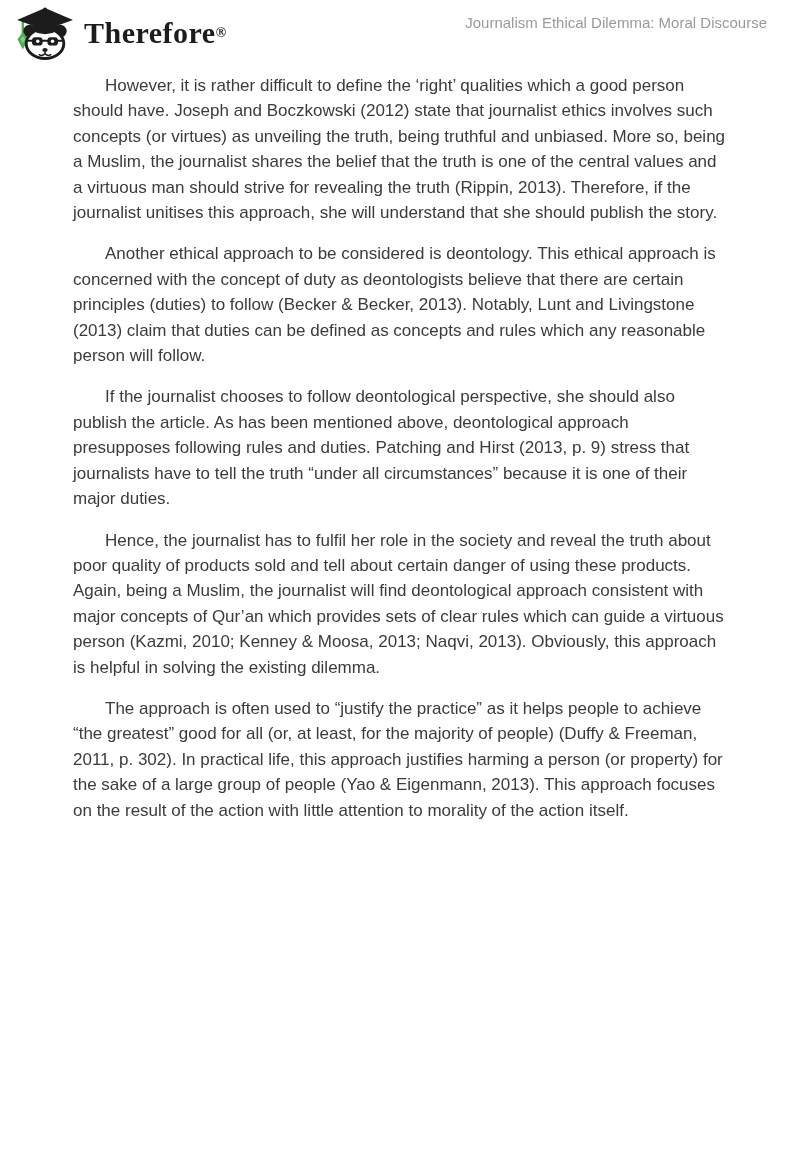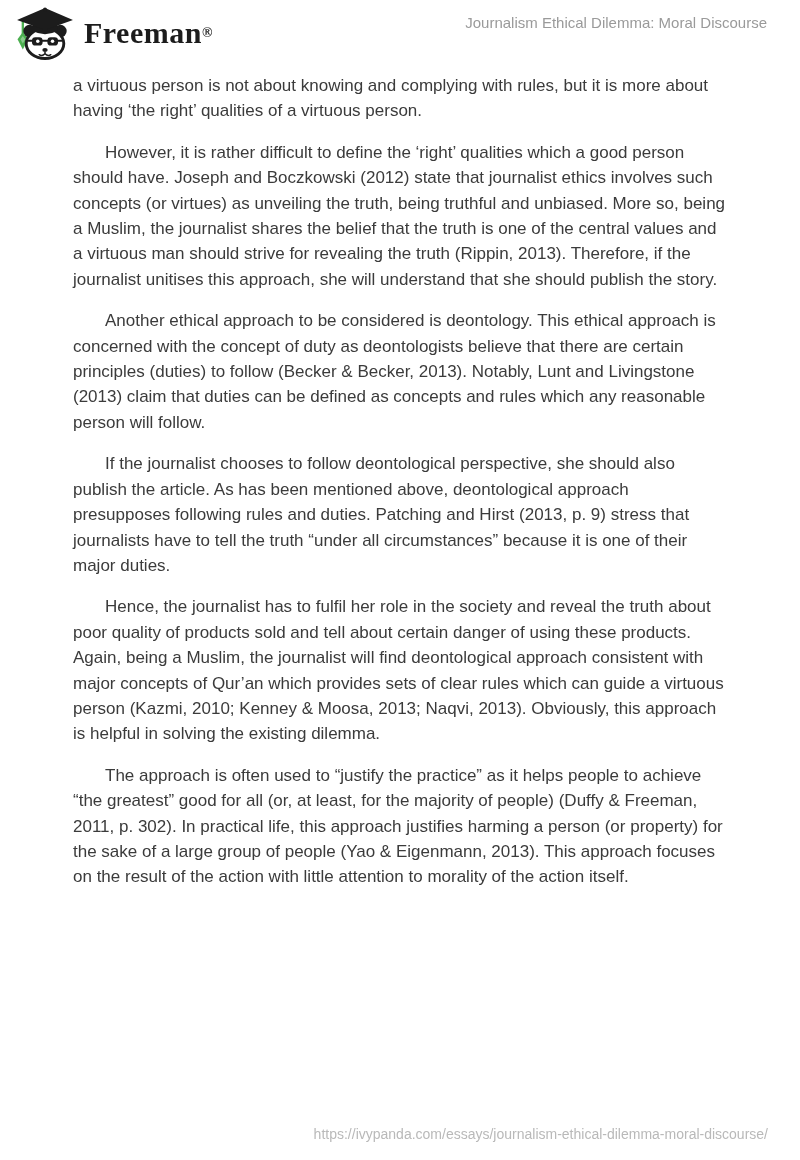--- a/index.html
+++ b/index.html
@@ -89,30 +89,28 @@
 
         <ellipse cx="31" cy="45.5" rx="2.8" ry="2" fill="#1c1c1c"></ellipse>
         <path d="M31 47.5 L31 49.5 M31 49.5 Q28 52.5 25 50.5 M31 49.5 Q34 52.5 37 50.5" stroke="#1c1c1c" stroke-width="1.6" fill="none" stroke-linecap="round"></path>
 
         <path d="M18 16 L18 26 Q31 32.5 44 26 L44 16 Z" fill="#1c1c1c"></path>
 
         <path d="M31 2 L60 14.5 L31 25 L2 14.5 Z" fill="#1c1c1c"></path>
         <circle cx="31" cy="3.5" r="2" fill="#1c1c1c"></circle>
       </svg>
       <div>
-        <span class="logo-text">Freeman</span><span class="logo-reg">®</span>
+        <span class="logo-text">Therefore</span><span class="logo-reg">®</span>
       </div>
     </div>
     <div class="doc-title">Journalism Ethical Dilemma: Moral Discourse</div>
   </div>
 
   <div class="content">
-      <p class="para">a virtuous person is not about knowing and complying with rules, but it is more about having ‘the right’ qualities of a virtuous person.</p>
       <p class="para indent">However, it is rather difficult to define the ‘right’ qualities which a good person should have. Joseph and Boczkowski (2012) state that journalist ethics involves such concepts (or virtues) as unveiling the truth, being truthful and unbiased. More so, being a Muslim, the journalist shares the belief that the truth is one of the central values and a virtuous man should strive for revealing the truth (Rippin, 2013). Therefore, if the journalist unitises this approach, she will understand that she should publish the story.</p>
       <p class="para indent">Another ethical approach to be considered is deontology. This ethical approach is concerned with the concept of duty as deontologists believe that there are certain principles (duties) to follow (Becker &amp; Becker, 2013). Notably, Lunt and Livingstone (2013) claim that duties can be defined as concepts and rules which any reasonable person will follow.</p>
       <p class="para indent">If the journalist chooses to follow deontological perspective, she should also publish the article. As has been mentioned above, deontological approach presupposes following rules and duties. Patching and Hirst (2013, p. 9) stress that journalists have to tell the truth “under all circumstances” because it is one of their major duties.</p>
       <p class="para indent">Hence, the journalist has to fulfil her role in the society and reveal the truth about poor quality of products sold and tell about certain danger of using these products. Again, being a Muslim, the journalist will find deontological approach consistent with major concepts of Qur’an which provides sets of clear rules which can guide a virtuous person (Kazmi, 2010; Kenney &amp; Moosa, 2013; Naqvi, 2013). Obviously, this approach is helpful in solving the existing dilemma.</p>
       <p class="para indent">The approach is often used to “justify the practice” as it helps people to achieve “the greatest” good for all (or, at least, for the majority of people) (Duffy &amp; Freeman, 2011, p. 302). In practical life, this approach justifies harming a person (or property) for the sake of a large group of people (Yao &amp; Eigenmann, 2013). This approach focuses on the result of the action with little attention to morality of the action itself.</p>
     </div>
 
-  <div class="footer-url">https://ivypanda.com/essays/journalism-ethical-dilemma-moral-discourse/</div>
 
 </div>
 
 </body></html>

